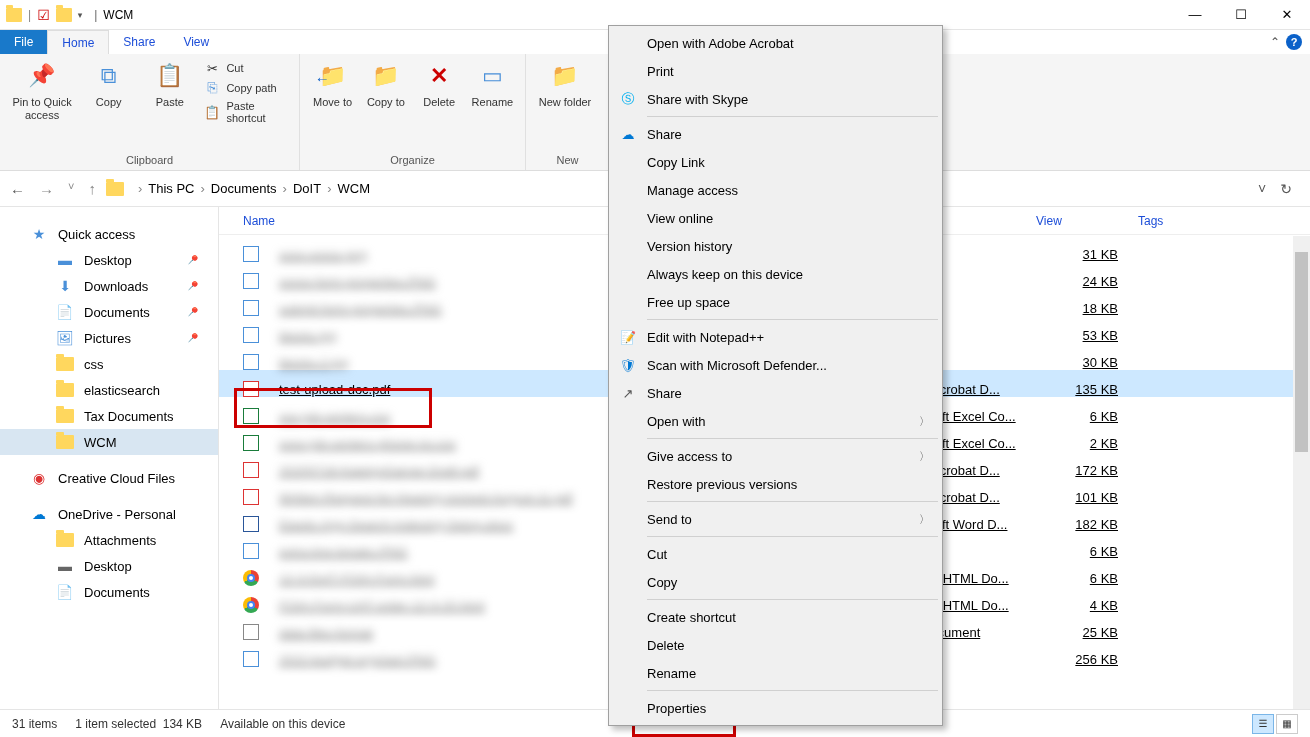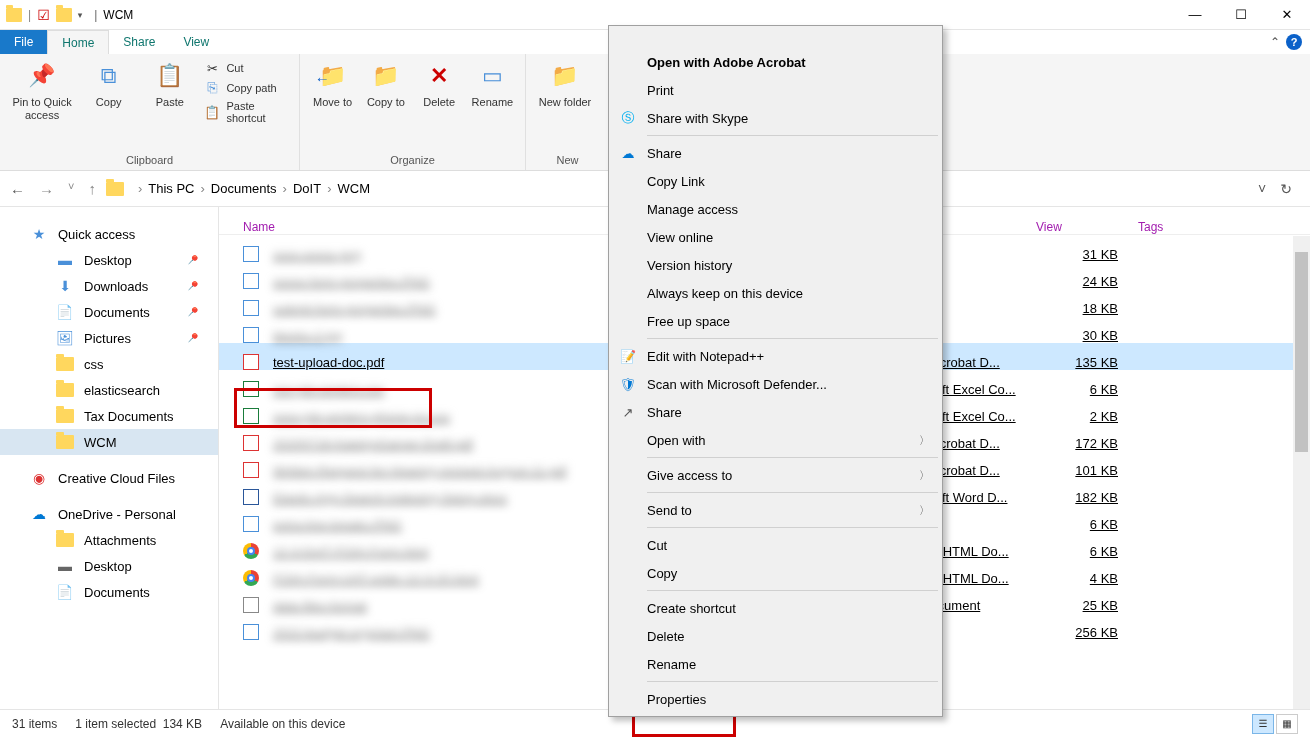--- a/index.html
+++ b/index.html
@@ -12,21 +12,21 @@
   .qat-folder::before { content: ""; position: absolute; top: -3px; left: 0; width: 7px; height: 3px; background: #ffd75e; border-radius: 1px 1px 0 0; }
   .qat-sep { color: #888; }
   .qat-check { color: #c00; font-size: 14px; }
   .title-sep { margin: 0 6px; color: #666; }
   .title-text { font-size: 12px; }
   .win-controls { margin-left: auto; display: flex; }
   .win-btn { width: 46px; height: 30px; display: flex; align-items: center; justify-content: center; font-size: 13px; font-family: Arial, sans-serif; cursor: default; }
 
   
   .tabs { height: 24px; background: #fff; display: flex; align-items: stretch; position: relative; }
-  .tab { padding: 0 14px; display: flex; align-items: center; font-size: 12px; color: #0f766e; }
+  .tab { padding: 0 14px; display: flex; align-items: center; font-size: 12px; color: #1d4ed8; }
   .tab.file { background: #1979ca; color: #fff; }
   .tab.active { background: #f5f5f5; border: 1px solid #ddd; border-bottom: none; }
   .tabs-right { margin-left: auto; display: flex; align-items: center; padding-right: 8px; gap: 6px; }
   .help-circle { width: 16px; height: 16px; border-radius: 50%; background: #0b61c9; color: #fff; display: flex; align-items: center; justify-content: center; font-size: 11px; font-weight: bold; }
 
   
   .ribbon { height: 117px; background: #f5f5f5; border-bottom: 1px solid #ddd; display: flex; }
   .rgroup { border-right: 1px solid #e0e0e0; display: flex; flex-direction: column; }
   .rgroup-body { flex: 1; display: flex; align-items: flex-start; padding: 6px 10px 0 10px; gap: 8px; }
   .rgroup-label { text-align: center; font-size: 11px; color: #555; padding-bottom: 4px; }
@@ -52,29 +52,29 @@
   .nav-item { display: flex; align-items: center; height: 26px; padding-left: 30px; gap: 10px; font-size: 13px; position: relative; }
   .nav-item.sub { padding-left: 56px; }
   .nav-item .pin { margin-left: auto; margin-right: 18px; color: #555; font-size: 11px; transform: rotate(45deg); }
   .nav-item.sel { background: #d8e6f2; }
   .nav-ico { width: 18px; height: 16px; display: inline-flex; align-items: center; justify-content: center; font-size: 14px; }
   .nav-folder { width: 18px; height: 14px; background: #ffd75e; border-radius: 1px; position: relative; }
   .nav-folder::before { content: ""; position: absolute; top: -3px; left: 0; width: 8px; height: 3px; background: #ffd75e; border-radius: 1px 1px 0 0; }
   .nav-item.section { margin-top: 10px; }
 
   .files { flex: 1; display: flex; flex-direction: column; position: relative; }
-  .cols { display: flex; height: 28px; border-bottom: 1px solid #eee; font-size: 12px; color: #a21caf; align-items: flex-end; }
+  .cols { display: flex; height: 28px; border-bottom: 1px solid #eee; font-size: 12px; color: #1d4ed8; align-items: center; }
   .col-name { width: 702px; padding-left: 24px; }
   .col-type { width: 115px; }
   .col-size { width: 102px; }
   .col-tags { flex: 1; }
   .rows { flex: 1; overflow: hidden; }
   .row { display: flex; height: 27px; align-items: flex-end; font-size: 13px; text-decoration: underline; }
   .row.sel { background: #cde8ff; }
-  .row .c-name { width: 702px; padding-left: 24px; display: flex; align-items: center; gap: 14px; }
+  .row .c-name { width: 702px; padding-left: 24px; display: flex; align-items: center; gap: 20px; }
   .row .c-type { width: 115px; overflow: hidden; white-space: nowrap; text-overflow: ellipsis; }
   .row .c-size { width: 102px; text-align: right; padding-right: 20px; }
   .file-ico { width: 16px; height: 16px; display: inline-flex; align-items: center; justify-content: center; font-size: 12px; border: 1px solid #999; background: #fff; }
   .file-ico.pdf { border-color: #d33; color: #d33; }
   .file-ico.xls { border-color: #1a7c3b; color: #1a7c3b; }
   .file-ico.img { border-color: #4a90d9; color: #4a90d9; }
   .file-ico.doc { border-color: #2a5699; color: #2a5699; }
   .file-ico.chrome { border: none; border-radius: 50%; background: conic-gradient(#ea4335 0 120deg,#34a853 120deg 240deg,#fbbc05 240deg 360deg); position: relative; }
   .file-ico.chrome::after { content: ""; position: absolute; inset: 4px; background: #fff; border-radius: 50%; border: 2px solid #4285f4; }
   .file-ico.txt { border-color: #888; color: #888; }
@@ -87,21 +87,21 @@
 
   
   .status { height: 28px; border-top: 1px solid #e5e5e5; display: flex; align-items: center; padding: 0 12px; font-size: 12px; color: #333; gap: 18px; }
   .status-right { margin-left: auto; display: flex; gap: 2px; }
   .view-btn { width: 22px; height: 20px; border: 1px solid #ccc; display: flex; align-items: center; justify-content: center; font-size: 10px; }
   .view-btn.active { background: #cde8ff; border-color: #7ab6e8; }
 
   
   .ctx { position: absolute; left: 608px; top: 25px; width: 335px; background: #f0f0f0; border: 1px solid #a0a0a0; box-shadow: 4px 4px 6px rgba(0,0,0,0.25); z-index: 20; padding: 3px 2px; }
   .ctx-item { height: 28px; display: flex; align-items: center; padding-left: 36px; padding-right: 10px; font-size: 13px; color: #000; position: relative; }
-  .ctx-item.bold { font-weight: 700; margin-top: 19px; }
+  .ctx-item.bold { font-weight: 400; }
   .ctx-sep { height: 1px; background: #d0d0d0; margin: 3px 2px 3px 36px; }
   .ctx-ico { position: absolute; left: 8px; width: 18px; height: 18px; display: flex; align-items: center; justify-content: center; font-size: 13px; }
   .ctx-arrow { margin-left: auto; color: #555; font-size: 11px; }
 
   .scrollbar-v { position: absolute; right: 0; top: 236px; bottom: 28px; width: 17px; background: #f0f0f0; }
   .scrollbar-v .thumb { position: absolute; left: 2px; right: 2px; top: 16px; height: 200px; background: #c2c2c2; }
 </style>
 </head>
 <body>
 
@@ -320,20 +320,28 @@
           <div class="c-name">
             <span class="file-ico img"></span>
             <span class="blur">submit-form-properties.PNG</span>
           </div>
           <div class="c-type">File</div>
           <div class="c-size">18 KB</div>
         </div>
         <div class="row">
           <div class="c-name">
             <span class="file-ico img"></span>
+            <span class="blur">blocks.jpg</span>
+          </div>
+          <div class="c-type">File</div>
+          <div class="c-size">53 KB</div>
+        </div>
+        <div class="row">
+          <div class="c-name">
+            <span class="file-ico img"></span>
             <span class="blur">blocks-2.jpg</span>
           </div>
           <div class="c-type">File</div>
           <div class="c-size">30 KB</div>
         </div>
         <div class="row sel">
           <div class="c-name">
             <span class="file-ico pdf"></span>
             <span>test-upload-doc.pdf</span>
           </div>
@@ -483,20 +491,23 @@
     </div>
   <div class="ctx-item">
       <span>Open with</span>
       <span class="ctx-arrow">〉</span>
     </div>
   <div class="ctx-sep"></div>
   <div class="ctx-item">
       <span>Give access to</span>
       <span class="ctx-arrow">〉</span>
     </div>
+  <div class="ctx-item">
+      <span>Restore previous versions</span>
+    </div>
   <div class="ctx-sep"></div>
   <div class="ctx-item">
       <span>Send to</span>
       <span class="ctx-arrow">〉</span>
     </div>
   <div class="ctx-sep"></div>
   <div class="ctx-item">
       <span>Cut</span>
     </div>
   <div class="ctx-item">

